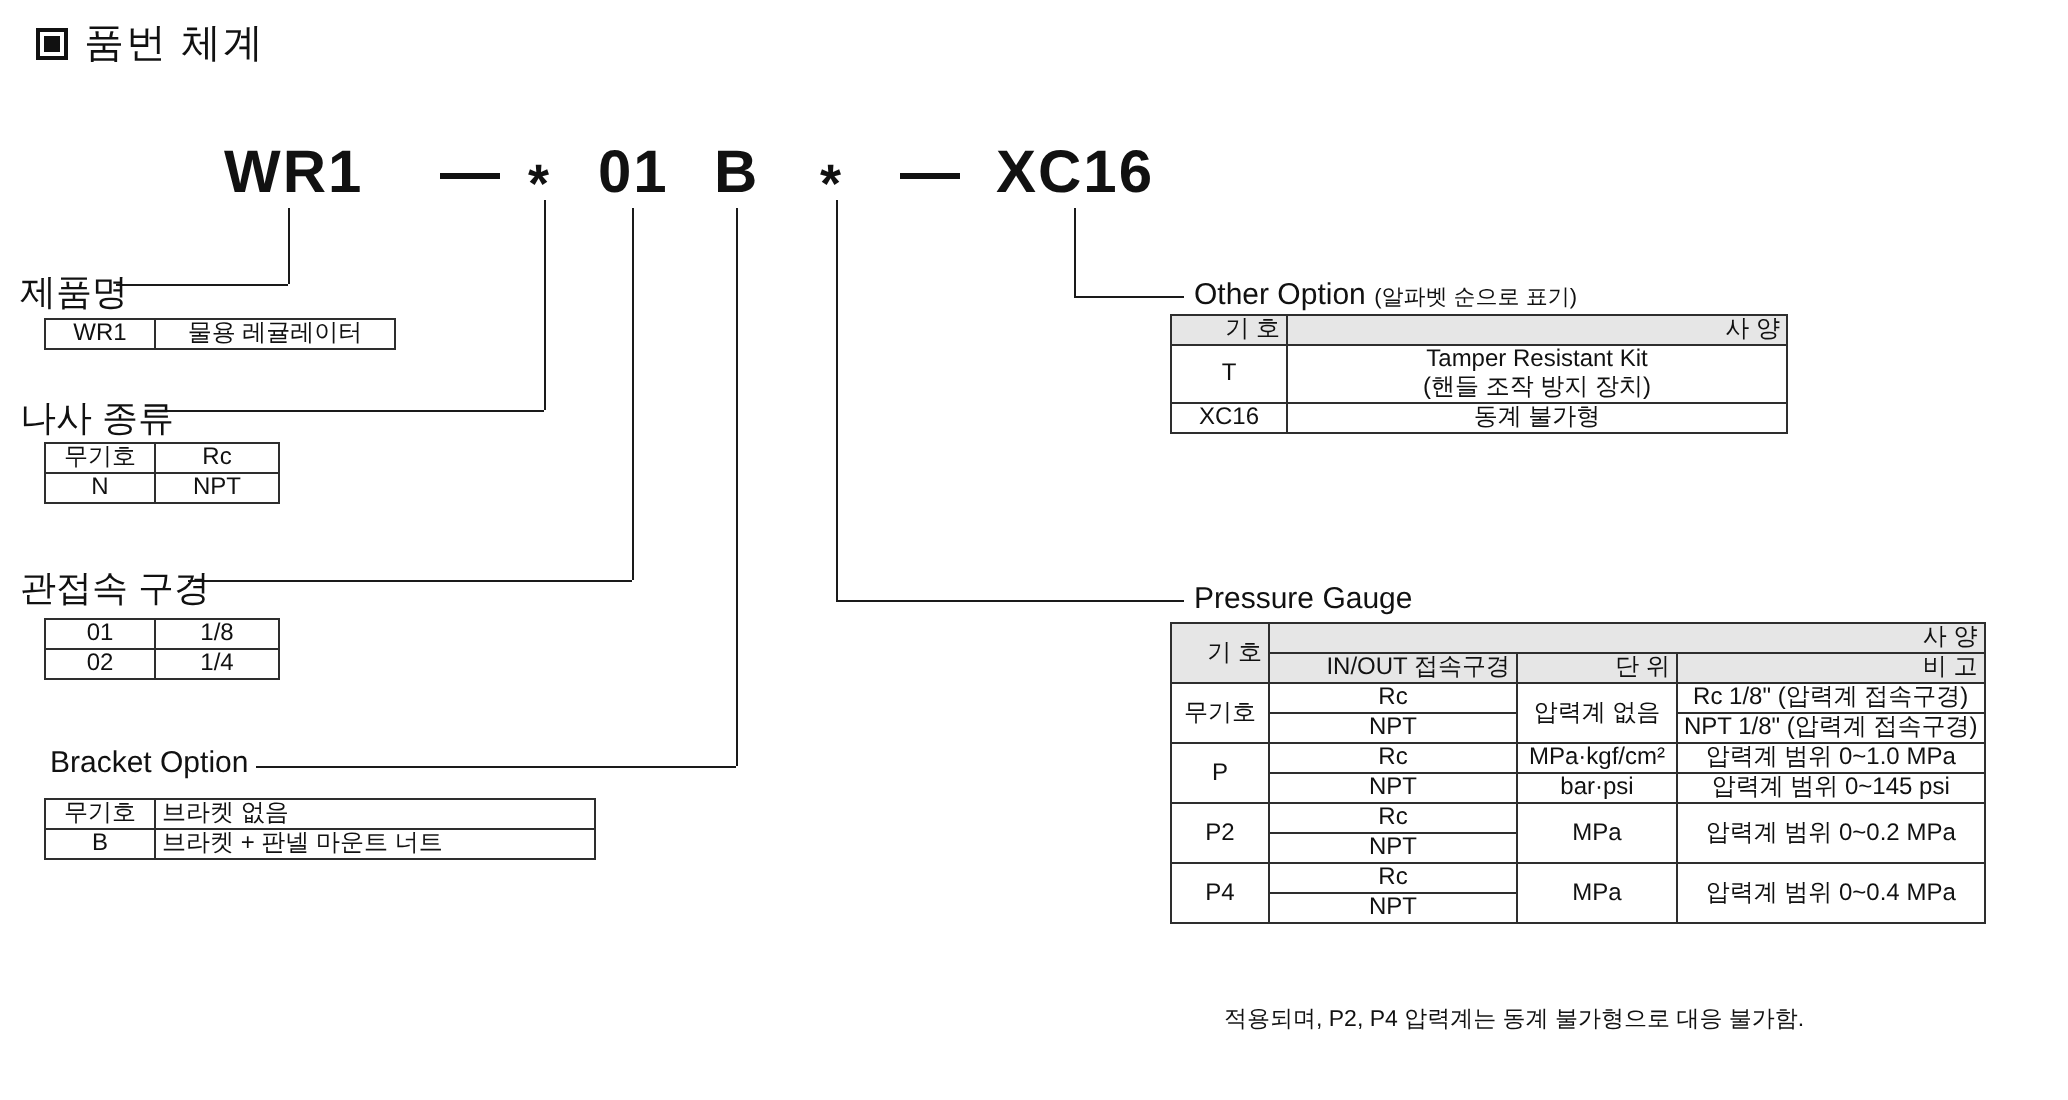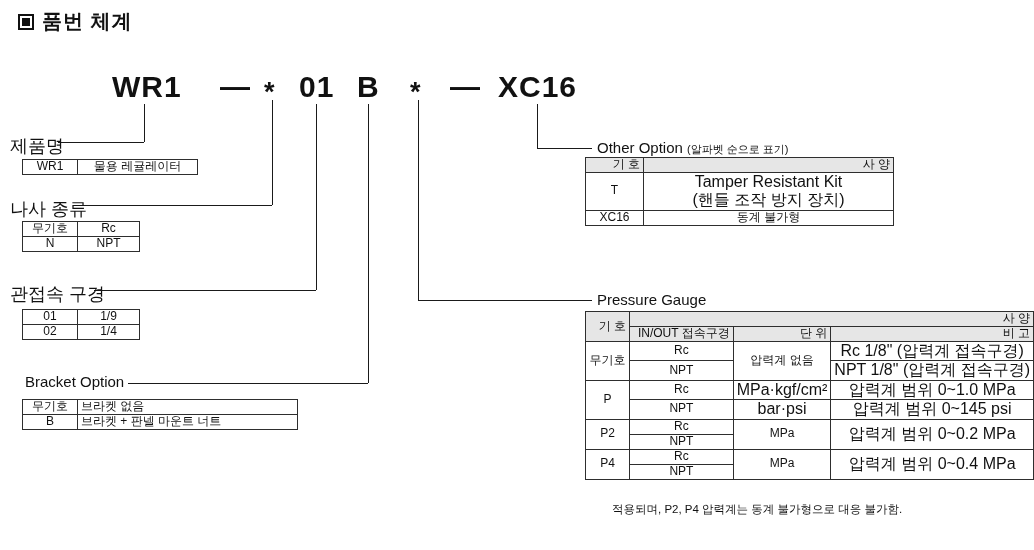--- a/index.html
+++ b/index.html
@@ -3,39 +3,39 @@
 <meta charset="utf-8">
 <style>
   * { margin:0; padding:0; box-sizing:border-box; }
   html,body { background:#fff; }
   body { font-family:"Liberation Sans","DejaVu Sans",sans-serif; color:#111; }
   .sheet { position:relative; width:1034px; height:550px; background:#fff; overflow:hidden; }
 
   .heading { position:absolute; left:18px; top:8px; display:flex; align-items:center; gap:8px; }
   .marker { width:16px; height:16px; background:#111;
             box-shadow: inset 0 0 0 2px #111, inset 0 0 0 4px #fff; }
-  .heading .title { font-size:20px; font-weight:bold; letter-spacing:1px;text-align:right; }
+  .heading .title { font-size:20px; font-weight:normal; letter-spacing:1px;text-align:right; }
 
   .code { position:absolute; font-size:30px; font-weight:bold; letter-spacing:1px; white-space:nowrap; }
   .code.ast { font-size:27px; }
 
   .vline { position:absolute; width:1px; background:#1a1a1a; }
   .hline { position:absolute; height:1px; background:#1a1a1a; }
 
   .lbl { position:absolute; font-size:18px; white-space:nowrap; }
   .lbl-en { position:absolute; font-size:15px; white-space:nowrap; }
   .lbl-sub { font-size:11px; }
 
   table.t { position:absolute; border-collapse:collapse; background:#fff; }
   .t td, .t th { border:1px solid #2e2e2e; font-size:12px; font-weight:normal;
                  text-align:center; height:15px; padding:0 3px; line-height:1.15;
                  white-space:nowrap; vertical-align:middle; }
   .t .hdr { background:#e6e6e6;text-align:right; }
   .t .left { text-align:left; }
-  .t .sm { font-size:16px;text-align:center; }
+  .t .sm { font-size:12px;text-align:center; }
 
   .foot { position:absolute; font-size:11.5px; white-space:nowrap; }
 </style>
 </head>
 <body>
 
 <div class="sheet">
 
   <div class="heading">
     <div class="marker"></div>
@@ -111,21 +111,21 @@
     </table>
 
   <table class="t" style="left:22px; top:309px">
     <colgroup>
         <col style="width:55px">
         <col style="width:62px">
       </colgroup>
     <tbody>
         <tr>
       <td>01</td>
-      <td>1/9</td>
+      <td>1/8</td>
     </tr>
     <tr>
       <td>02</td>
       <td>1/4</td>
     </tr>
   </tbody>
     </table>
 
   <table class="t" style="left:22px; top:399px">
     <colgroup>

